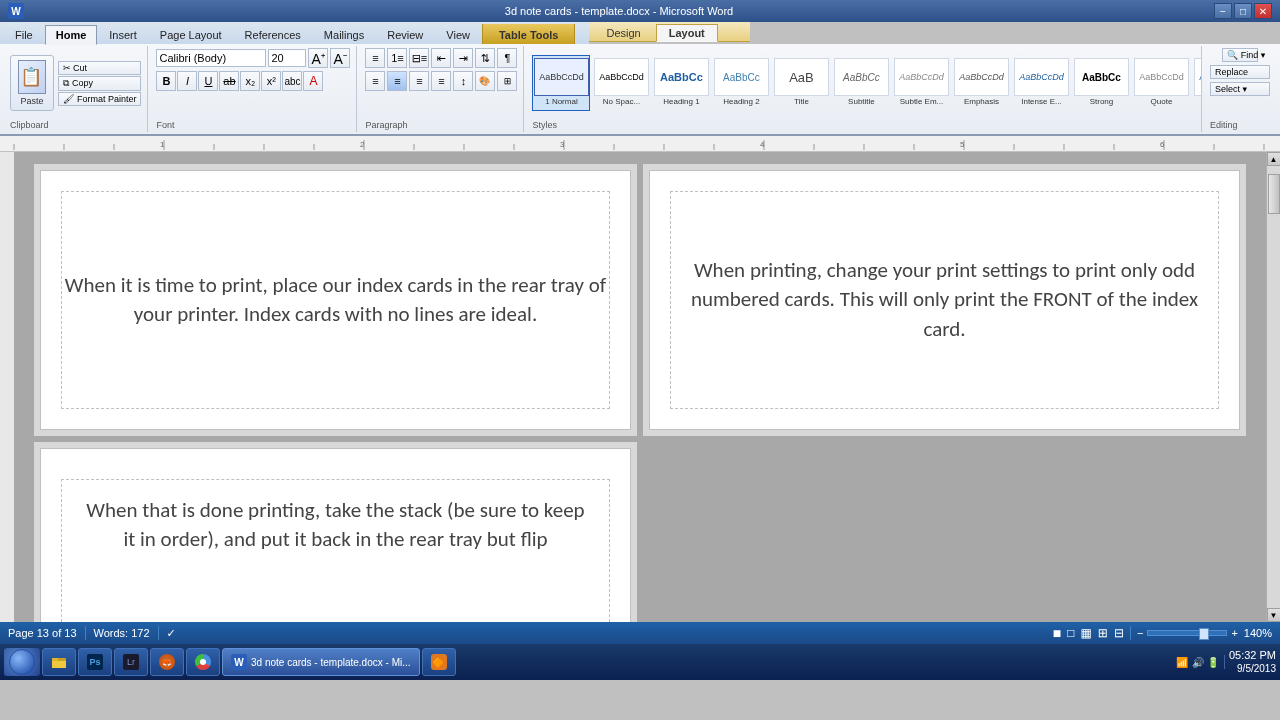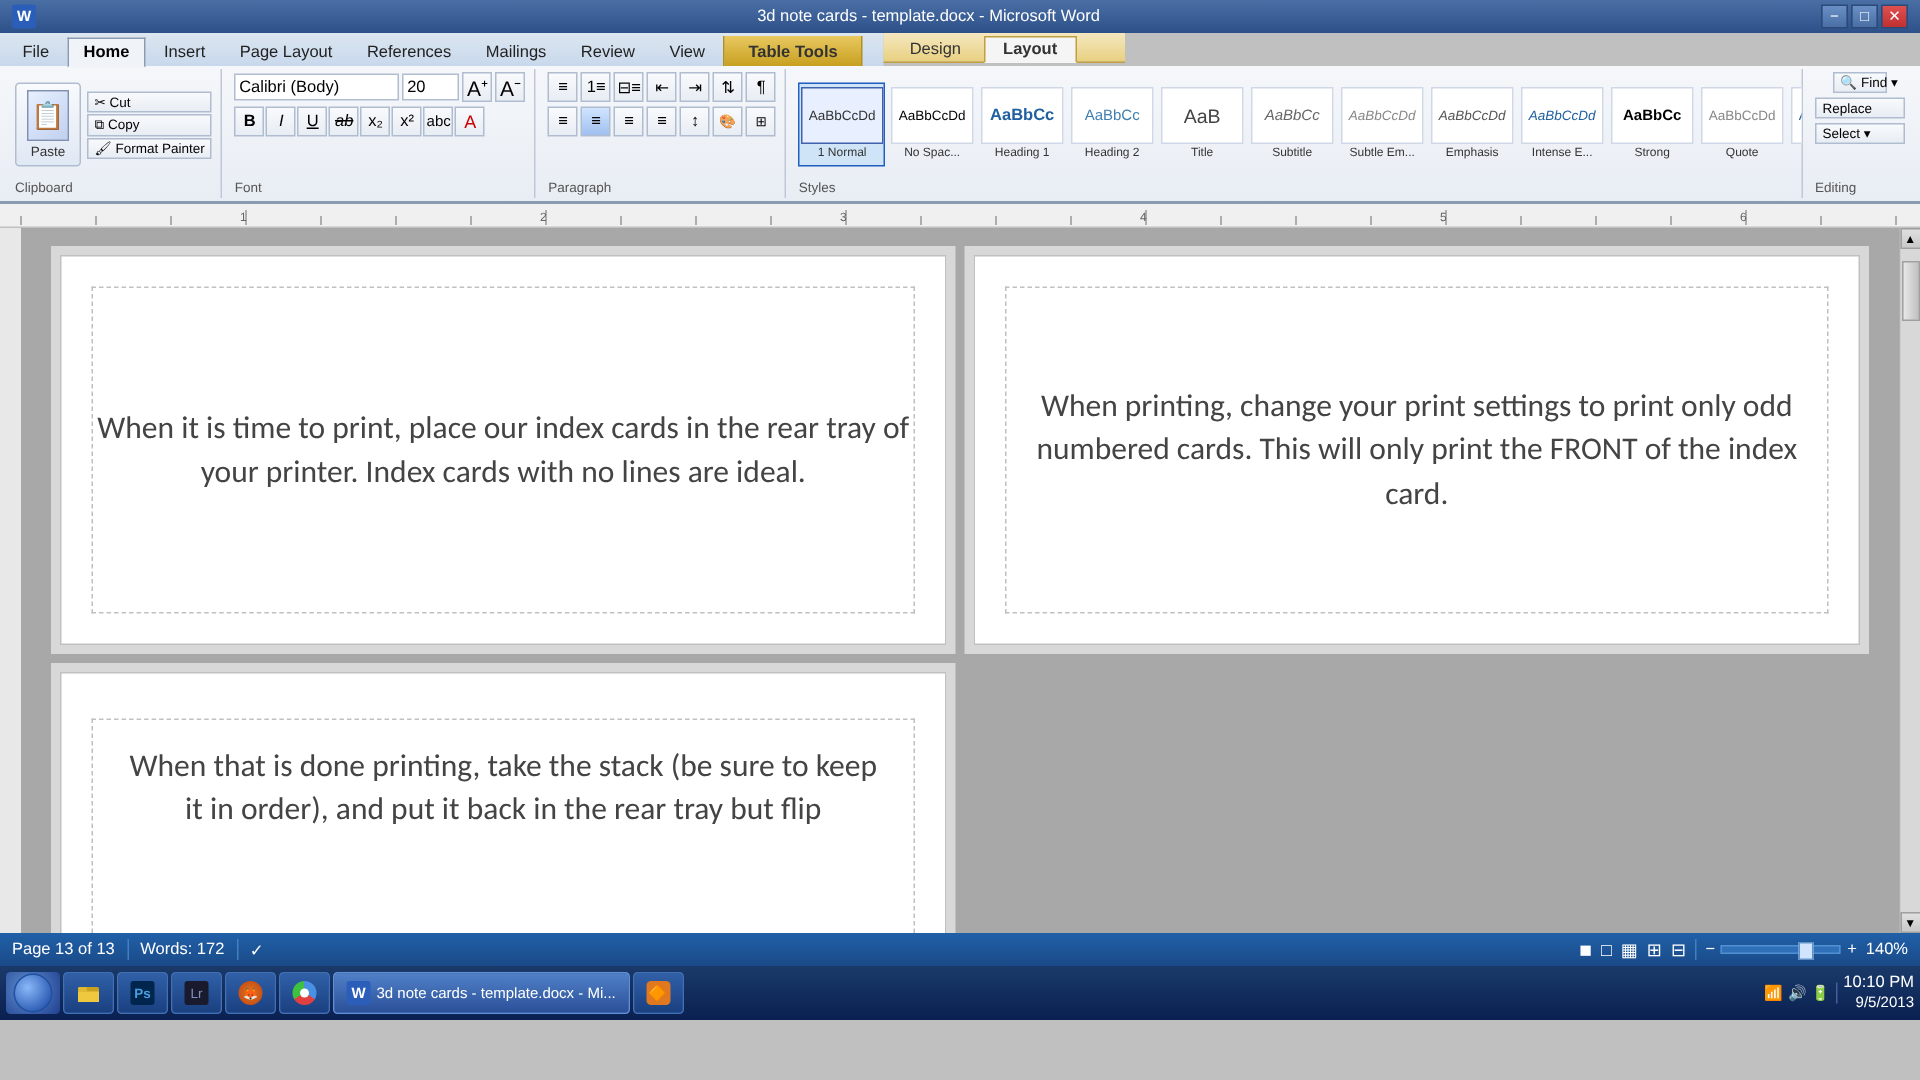--- a/index.html
+++ b/index.html
@@ -457,21 +457,21 @@
       <div class="font-selects">
         <input class="font-select font-name-select" type="text" style="font-size: 11px;" value="Calibri (Body)">
         <input class="font-select font-size-select" type="text" style="font-size: 11px;" value="20">
         <div class="font-btn" style="font-size:14px;">A⁺</div>
         <div class="font-btn" style="font-size:14px;">A⁻</div>
       </div>
       <div class="font-buttons">
         <div class="font-btn bold">B</div>
         <div class="font-btn italic">I</div>
         <div class="font-btn underline">U</div>
-        <div class="font-btn" style="text-decoration:line-through;font-style:italic;">ab</div>
+        <div class="font-btn" style="text-decoration:line-through;">ab</div>
         <div class="font-btn">x₂</div>
         <div class="font-btn">x²</div>
         <div class="font-btn" style="font-size:10px;">abc</div>
         <div class="font-btn" style="font-size:12px; color:#c00;">A</div>
       </div>
     </div>
     <div class="ribbon-group-label">Font</div>
   </div>
 
   <div class="ribbon-group" style="min-width:120px;">
@@ -731,17 +731,17 @@
   </div>
 
   <div class="tray">
     <div style="display:flex; gap:3px; align-items:center; font-size:10px; color:#a0c0e0;">
       <span>📶</span>
       <span>🔊</span>
       <span>🔋</span>
     </div>
     <div class="status-sep" style="background:#4060a0;"></div>
     <div style="text-align:right; line-height:1.2;">
-      <div style="font-size:11px;">10:10 PM</div>
+      <div style="font-size:11px;">05:32 PM</div>
       <div style="font-size:10px;">9/5/2013</div>
     </div>
   </div>
 </div>
 
 </body></html>

